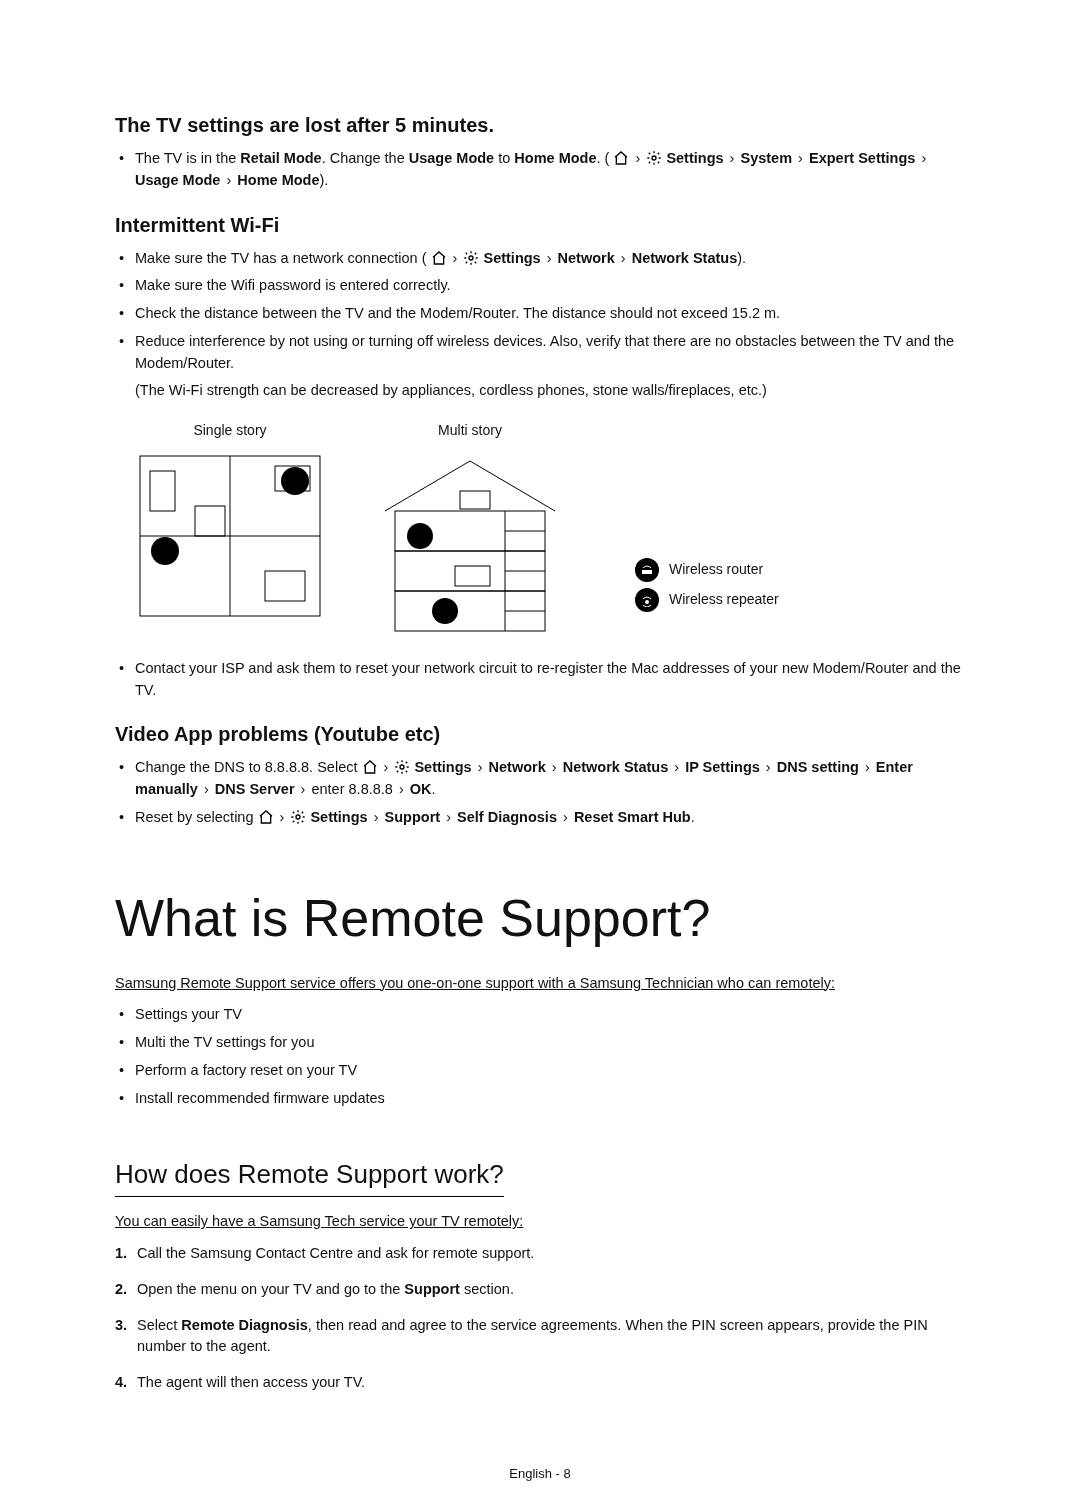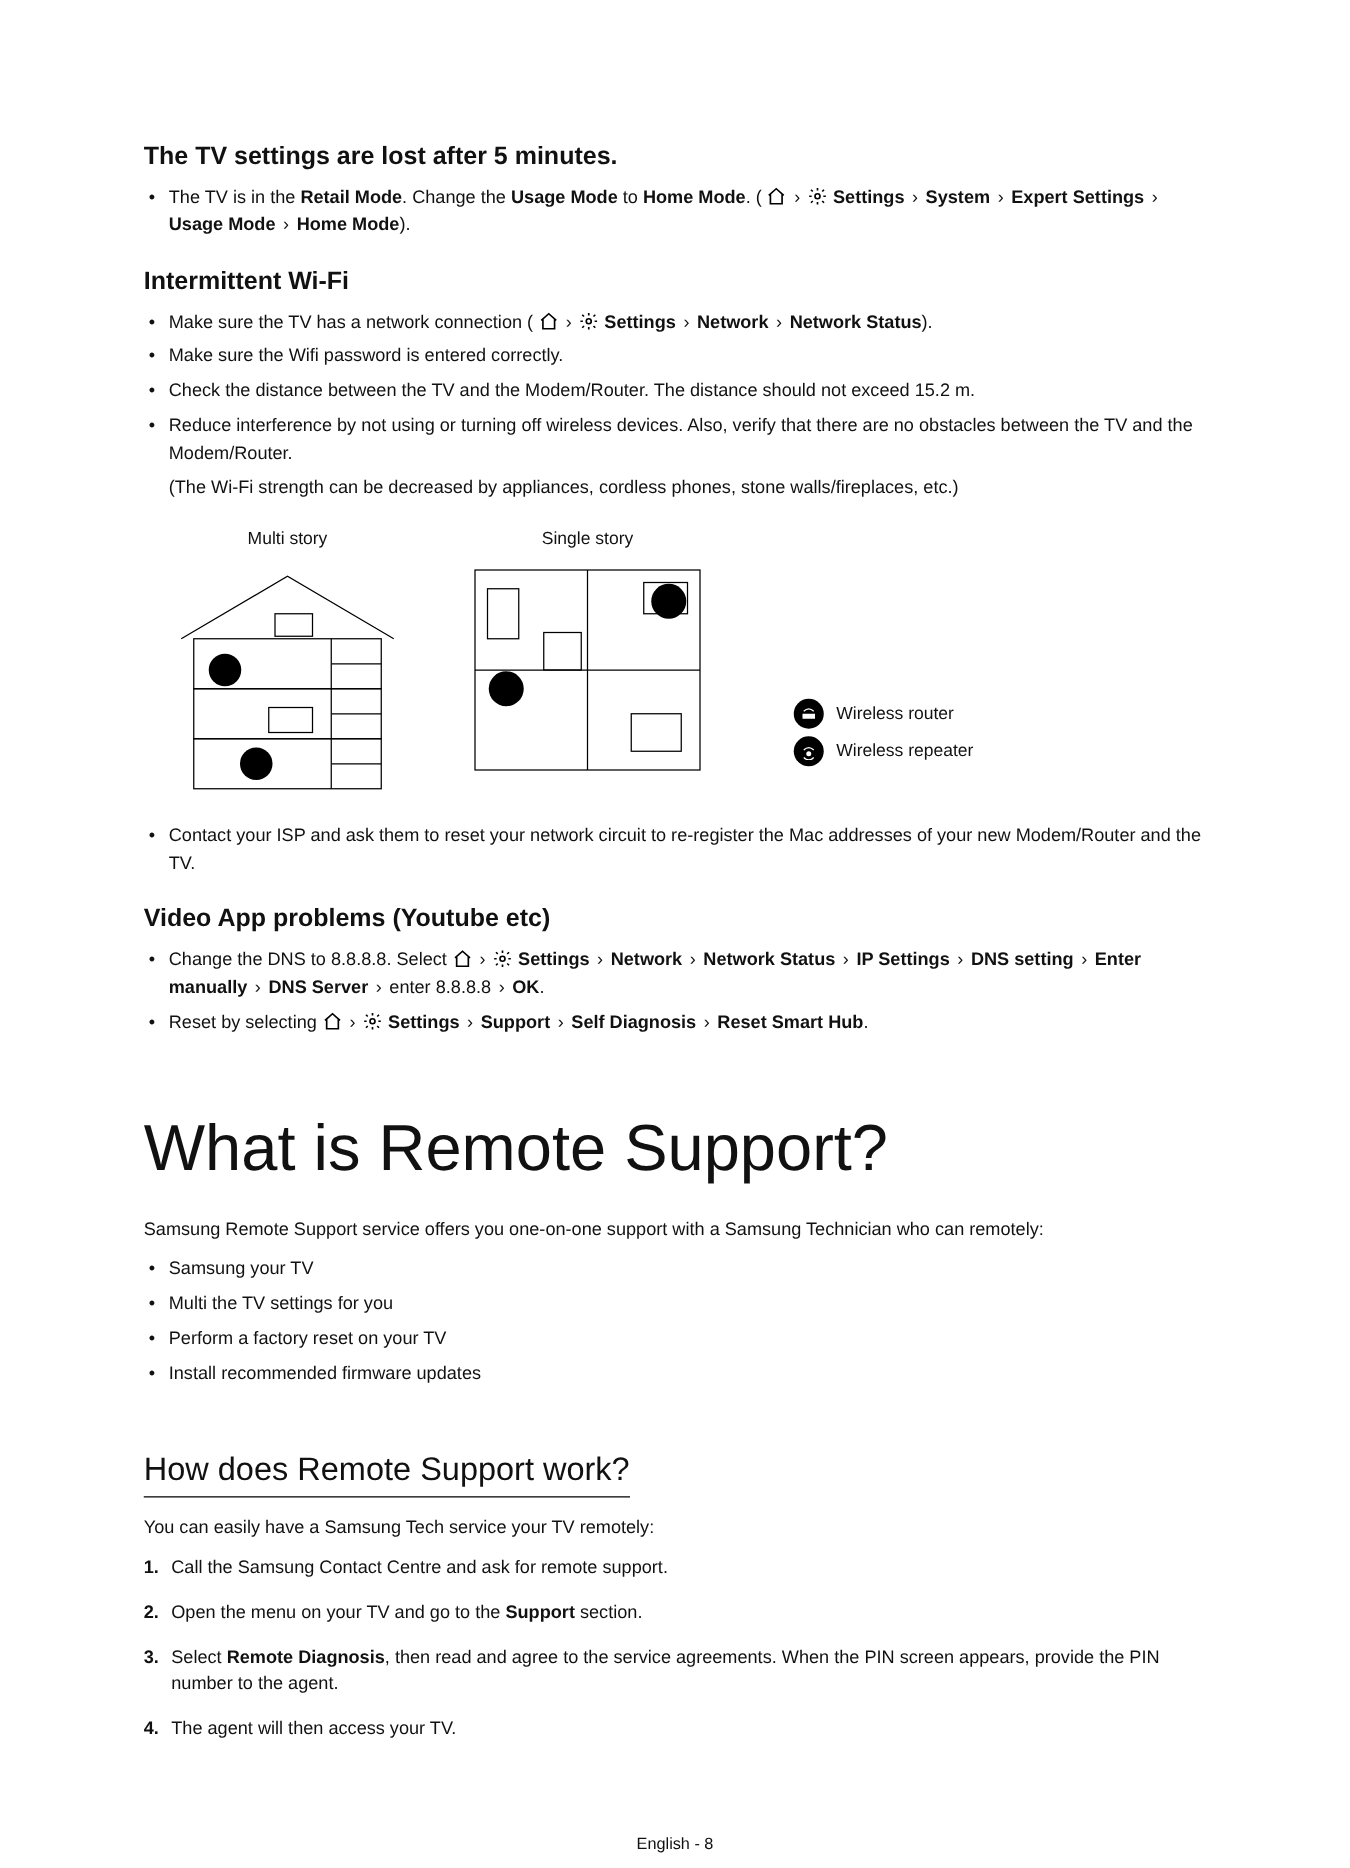--- a/index.html
+++ b/index.html
@@ -44,21 +44,21 @@
   .diagrams { display: flex; gap: 50px; margin: 12px 0 10px 20px; align-items:flex-start; }
   .dia { text-align: center; }
   .dia-label { font-size: 14px; margin-bottom: 10px; }
   .legend { margin-left: 20px; font-size: 14px; }
   .legend-row { display:flex; align-items:center; gap:10px; margin:6px 0;}
   .legend-dot {
     width: 24px; height:24px; border-radius:50%; background:#000; display:flex;
     align-items:center; justify-content:center; color:#fff; font-size:10px;
   }
   .footer { text-align:center; margin-top: 70px; font-size: 13px; }
-  p.intro { margin-bottom: 10px; }
+  p.intro { margin-bottom: 10px; text-decoration: underline; }
 </style>
 </head>
 <body>
 
 
 
 
 <h3 class="sub">The TV settings are lost after 5 minutes.</h3>
 <ul class="bul">
   <li>
@@ -104,49 +104,49 @@
   </li>
   <li><span>Make sure the Wifi password is entered correctly.</span></li>
   <li><span>Check the distance between the TV and the Modem/Router. The distance should not exceed 15.2 m.</span></li>
   <li>
     <span>Reduce interference by not using or turning off wireless devices. Also, verify that there are no obstacles between the TV and the Modem/Router.</span>
     <div class="subtext">(The Wi-Fi strength can be decreased by appliances, cordless phones, stone walls/fireplaces, etc.)</div>
   </li>
 </ul>
 
 <div class="diagrams">
+  <div class="dia">
+    <div class="dia-label">Single story</div>
+    <svg width="190" height="170">
+      <rect x="5" y="5" width="180" height="160" fill="none" stroke="#000"></rect>
+      <line x1="5" y1="85" x2="185" y2="85" stroke="#000"></line>
+      <line x1="95" y1="5" x2="95" y2="165" stroke="#000"></line>
+      <rect x="60" y="55" width="30" height="30" fill="none" stroke="#000"></rect>
+      <rect x="140" y="15" width="35" height="25" fill="none" stroke="#000"></rect>
+      <circle cx="160" cy="30" r="14" fill="#000"></circle>
+      <circle cx="30" cy="100" r="14" fill="#000"></circle>
+      <rect x="130" y="120" width="40" height="30" fill="none" stroke="#000"></rect>
+      <rect x="15" y="20" width="25" height="40" fill="none" stroke="#000"></rect>
+    </svg>
+  </div>
   <div class="dia">
     <div class="dia-label">Multi story</div>
     <svg width="190" height="190">
       <polyline points="10,60 95,10 180,60" fill="none" stroke="#000"></polyline>
       <rect x="20" y="60" width="150" height="40" fill="none" stroke="#000"></rect>
       <rect x="20" y="100" width="150" height="40" fill="none" stroke="#000"></rect>
       <rect x="20" y="140" width="150" height="40" fill="none" stroke="#000"></rect>
       <rect x="85" y="40" width="30" height="18" fill="none" stroke="#000"></rect>
       <circle cx="45" cy="85" r="13" fill="#000"></circle>
       <rect x="80" y="115" width="35" height="20" fill="none" stroke="#000"></rect>
       <circle cx="70" cy="160" r="13" fill="#000"></circle>
       <line x1="130" y1="60" x2="130" y2="180" stroke="#000"></line>
       <line x1="130" y1="80" x2="170" y2="80" stroke="#000"></line>
       <line x1="130" y1="120" x2="170" y2="120" stroke="#000"></line>
       <line x1="130" y1="160" x2="170" y2="160" stroke="#000"></line>
-    </svg>
-  </div>
-  <div class="dia">
-    <div class="dia-label">Single story</div>
-    <svg width="190" height="170">
-      <rect x="5" y="5" width="180" height="160" fill="none" stroke="#000"></rect>
-      <line x1="5" y1="85" x2="185" y2="85" stroke="#000"></line>
-      <line x1="95" y1="5" x2="95" y2="165" stroke="#000"></line>
-      <rect x="60" y="55" width="30" height="30" fill="none" stroke="#000"></rect>
-      <rect x="140" y="15" width="35" height="25" fill="none" stroke="#000"></rect>
-      <circle cx="160" cy="30" r="14" fill="#000"></circle>
-      <circle cx="30" cy="100" r="14" fill="#000"></circle>
-      <rect x="130" y="120" width="40" height="30" fill="none" stroke="#000"></rect>
-      <rect x="15" y="20" width="25" height="40" fill="none" stroke="#000"></rect>
     </svg>
   </div>
   <div class="legend" style="align-self:flex-end; margin-bottom:30px;">
     <div class="legend-row">
       <div class="legend-dot">
         <svg width="14" height="10" viewBox="0 0 14 10">
             <rect x="2" y="5" width="10" height="4" fill="#fff"></rect>
             <path d="M3 3 Q7 -1 11 3" fill="none" stroke="#fff"></path>
           </svg>
       </div>
@@ -215,21 +215,21 @@
       <span class="bold">Self Diagnosis</span>
       <span class="sep">›</span>
       <span class="bold">Reset Smart Hub</span></span><span>.</span>
   </li>
 </ul>
 
 
 <h1 class="big">What is Remote Support?</h1>
 <p class="intro">Samsung Remote Support service offers you one-on-one support with a Samsung Technician who can remotely:</p>
 <ul class="bul">
-  <li><span>Samsung your TV</span></li>
+  <li><span>Settings your TV</span></li>
   <li><span>Multi the TV settings for you</span></li>
   <li><span>Perform a factory reset on your TV</span></li>
   <li><span>Install recommended firmware updates</span></li>
 </ul>
 
 
 <h2 class="underlined">How does Remote Support work?</h2>
 <p class="intro">You can easily have a Samsung Tech service your TV remotely:</p>
 <ol class="num">
   <li><span>Call the Samsung Contact Centre and ask for remote support.</span></li>

